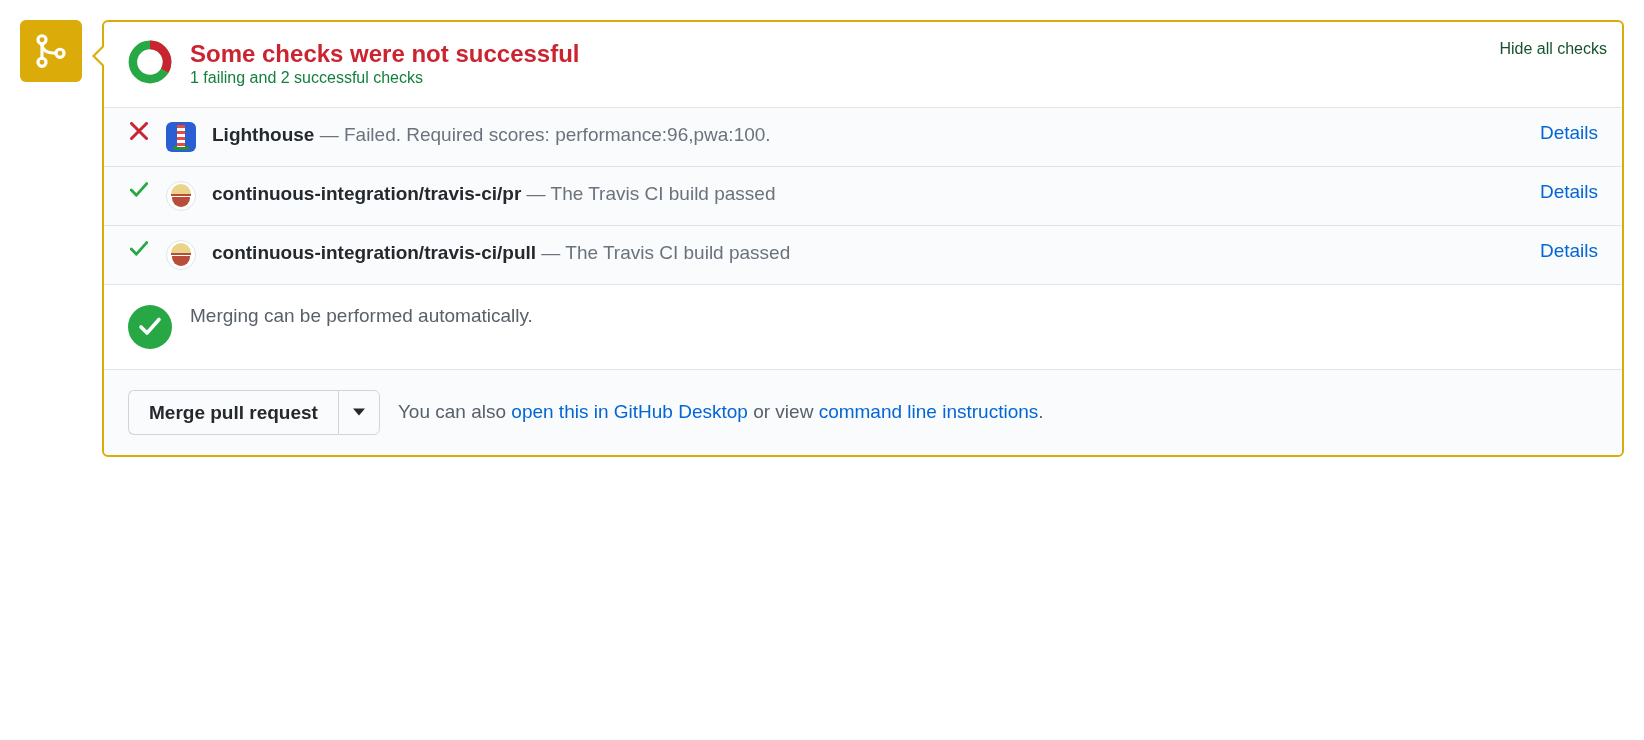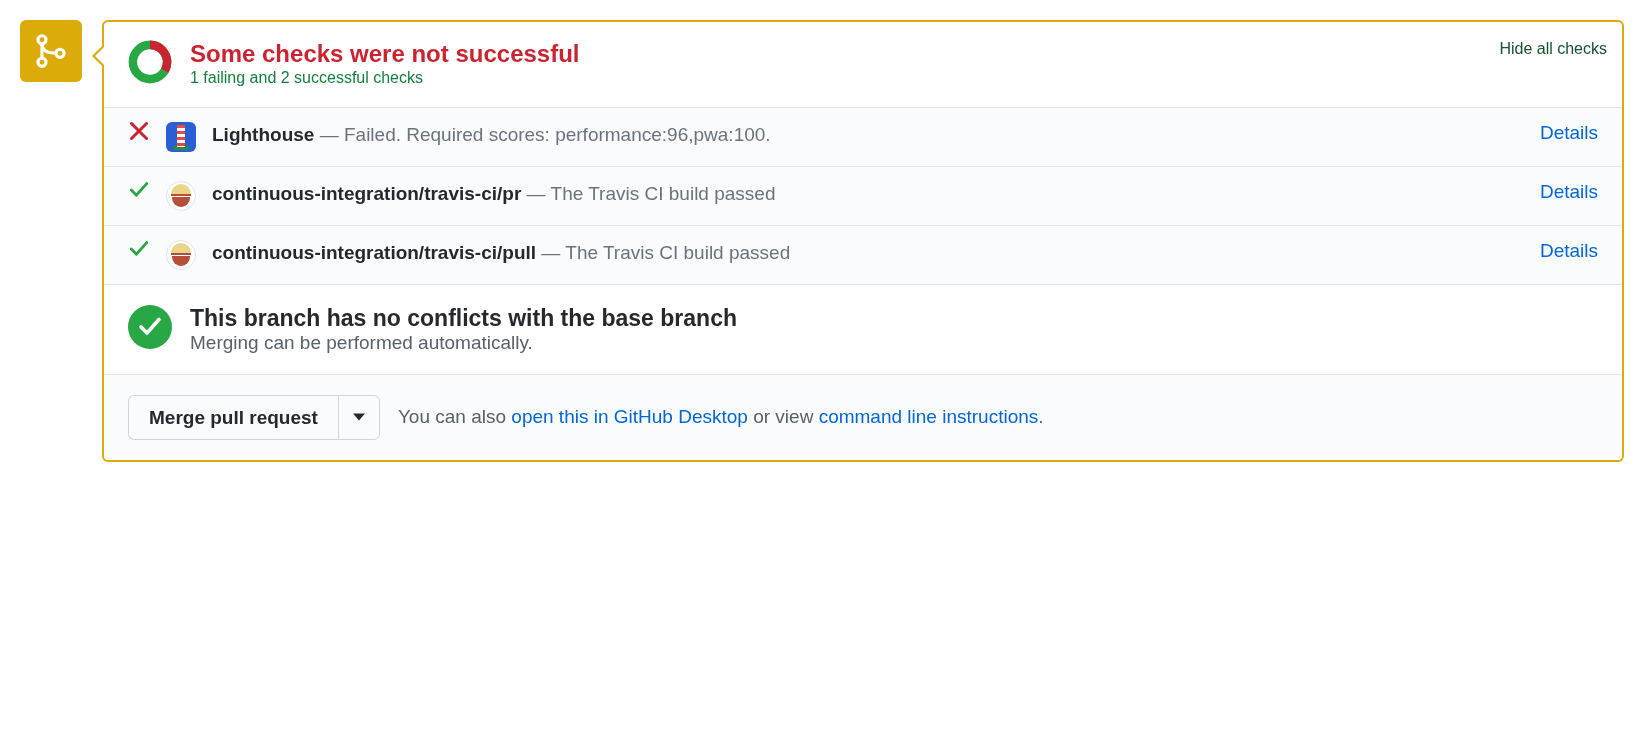--- a/index.html
+++ b/index.html
@@ -118,21 +118,20 @@
       </div>
     </div>
 
     <div class="no-conflicts">
       <span class="big-check">
         <svg viewBox="0 0 16 16" width="24" height="24" stroke="#fff" stroke-width="2.4" fill="none" stroke-linecap="round" stroke-linejoin="round">
             <path d="M2 8 L6 12 L14 3"></path>
           </svg>
       </span>
       <div>
-        <div class="nc-title">This branch has no conflicts with the base branch</div>
         <div class="nc-sub">Merging can be performed automatically.</div>
       </div>
     </div>
 
     <div class="footer">
       <div class="btn-group">
         <button class="btn btn-main">Merge pull request</button>
         <button class="btn btn-drop">
           <svg viewBox="0 0 10 6" width="12" height="8" fill="#24292e">
               <path d="M0 0 L10 0 L5 6 Z"></path>

